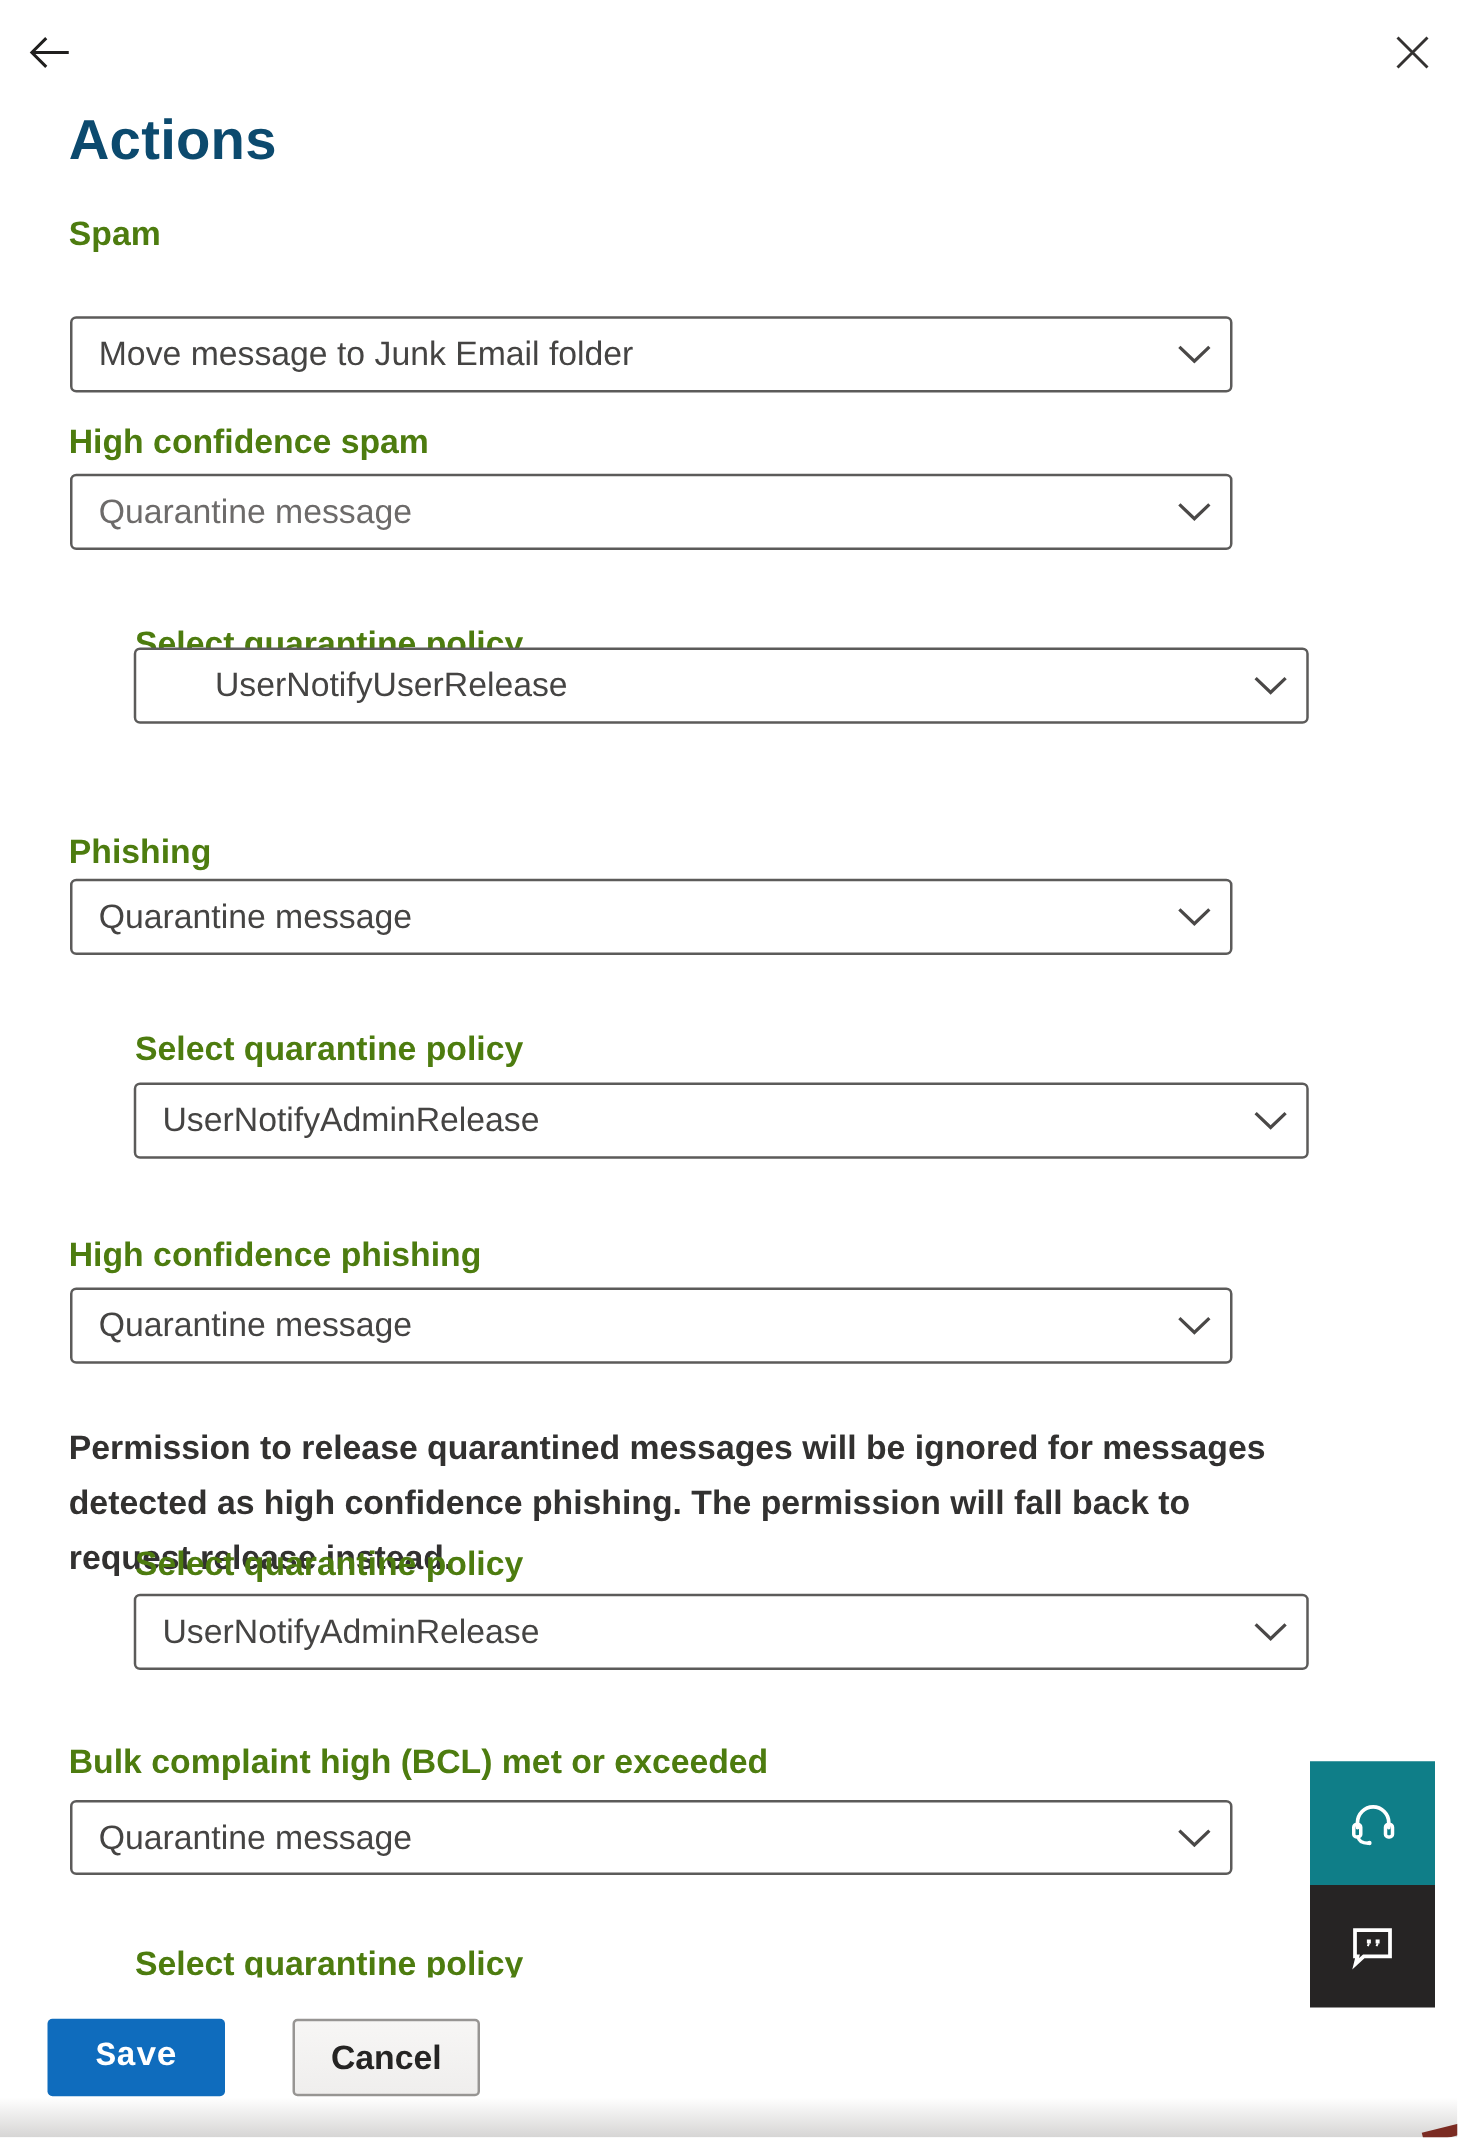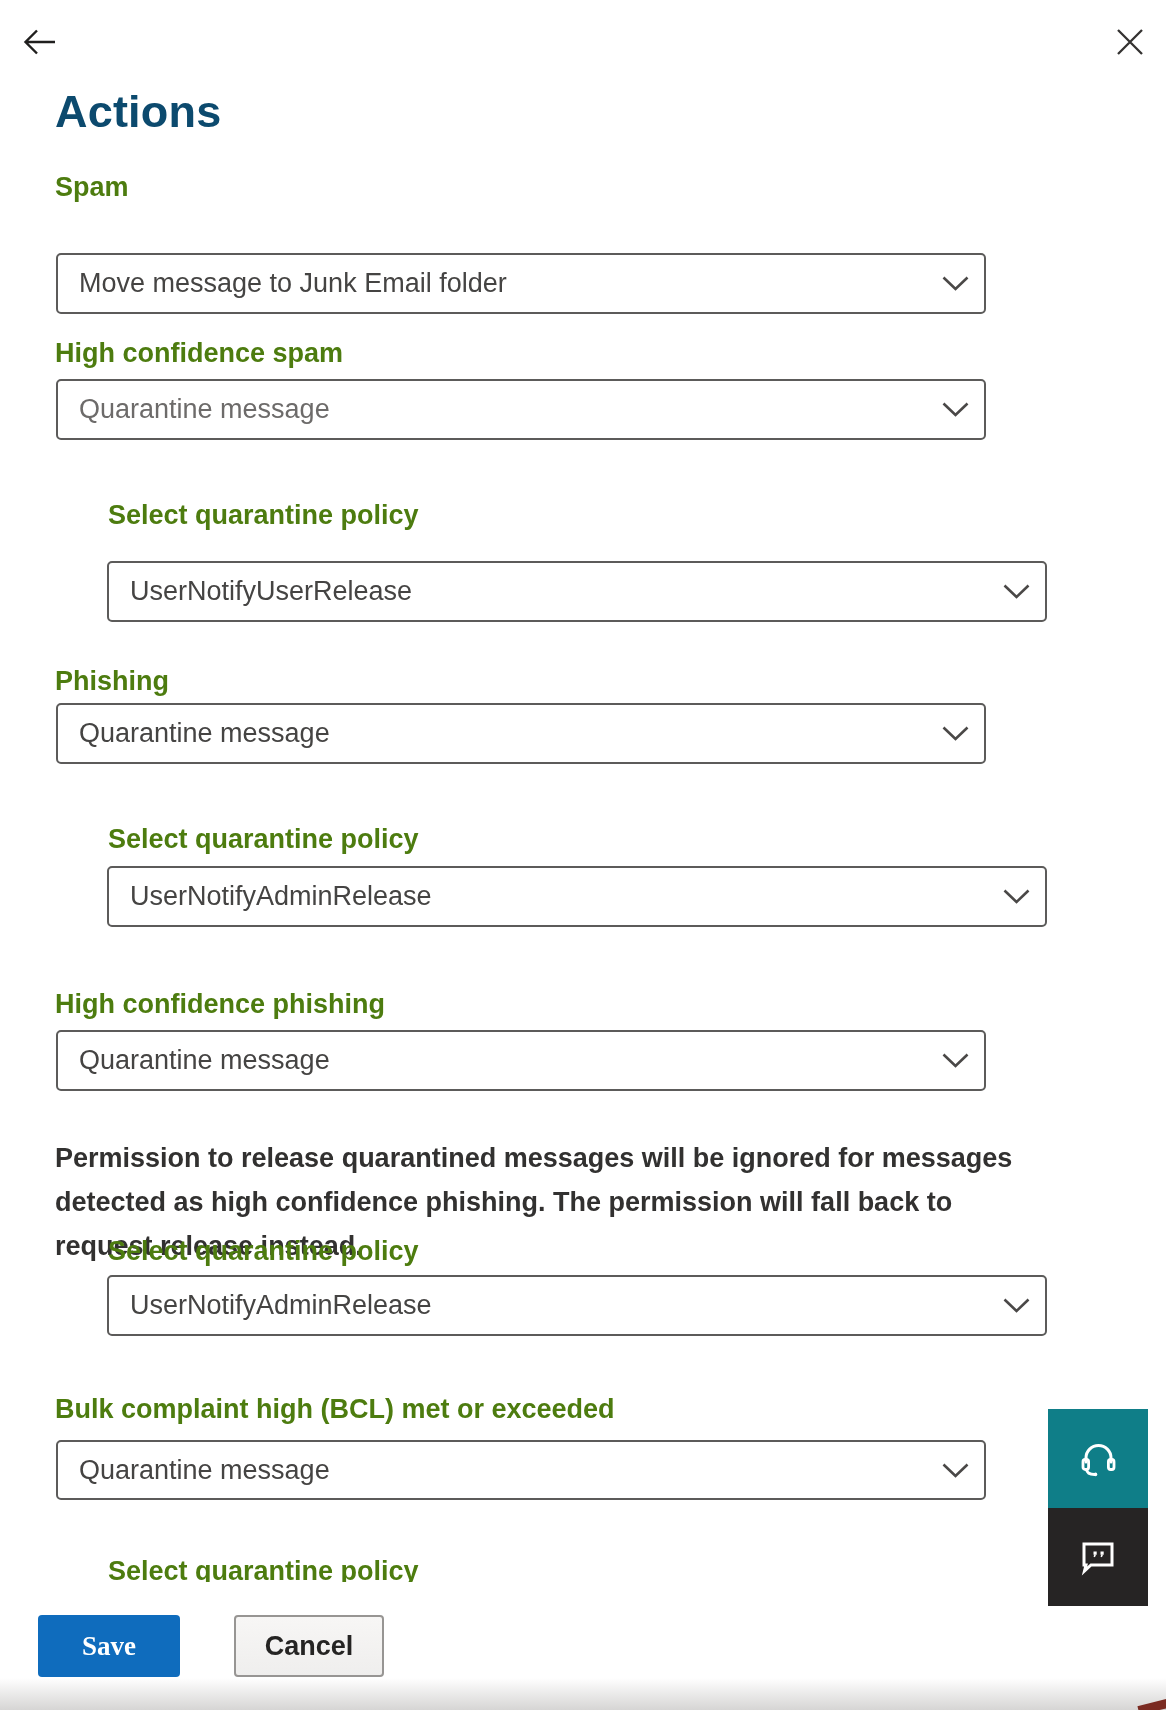--- a/index.html
+++ b/index.html
@@ -35,21 +35,21 @@
   
   #note{
     left:55px;top:1136px;width:990px;font-size:27px;line-height:44px;color:#323130;font-weight:bold;
   }
   
   #clipped-label-wrap{left:108px;top:1556px;width:500px;height:26px;overflow:hidden;}
   
   #footer-save{
     left:38px;top:1615px;width:142px;height:62px;border:none;border-radius:4px;
     background:#0f6cbd;color:#ffffff;font-size:27px;font-weight:600;
-    font-family:Liberation Serif, serif;cursor:pointer;
+    font-family:Liberation Mono, monospace;cursor:pointer;
   }
   #footer-cancel{
     left:202px;top:1615px;width:150px;height:62px;box-sizing:border-box;
     border:2px solid #979593;border-radius:4px;
     background:linear-gradient(#f7f6f5,#efeeed);color:#252423;font-size:27px;font-weight:600;
     font-family:"Liberation Sans",sans-serif;cursor:pointer;margin-left:32px;
   }
   #bottom-fade{left:0;top:1678px;width:1166px;height:32px;
     background:linear-gradient(#ffffff,#d6d5d4);}
   #corner-sliver{right:-6px;bottom:-1px;width:34px;height:9px;background:#7b2b22;
@@ -96,21 +96,21 @@
   <div class="abs dd main-col" style="top:379px;">
     <span class="dd-value muted">Quarantine message</span>
     <span class="dd-chevron">
       <svg width="27" height="15" viewBox="0 0 27 15">
           <path d="M1.5 1.5 L13.5 13 L25.5 1.5" fill="none" stroke="#4a4847" stroke-width="2.6"></path>
         </svg>
     </span>
   </div>
 
   <div class="abs fld-label ind-lbl" style="top:500px;">Select quarantine policy</div>
-  <div class="abs dd ind-col" style="top:561px;">
+  <div class="abs dd ind-col" style="top:518px;padding-left:42px;">
     <span class="dd-value">UserNotifyUserRelease</span>
     <span class="dd-chevron">
       <svg width="27" height="15" viewBox="0 0 27 15">
           <path d="M1.5 1.5 L13.5 13 L25.5 1.5" fill="none" stroke="#4a4847" stroke-width="2.6"></path>
         </svg>
     </span>
   </div>
 
   <div class="abs fld-label main-lbl" style="top:666px;">Phishing</div>
   <div class="abs dd main-col" style="top:703px;">

